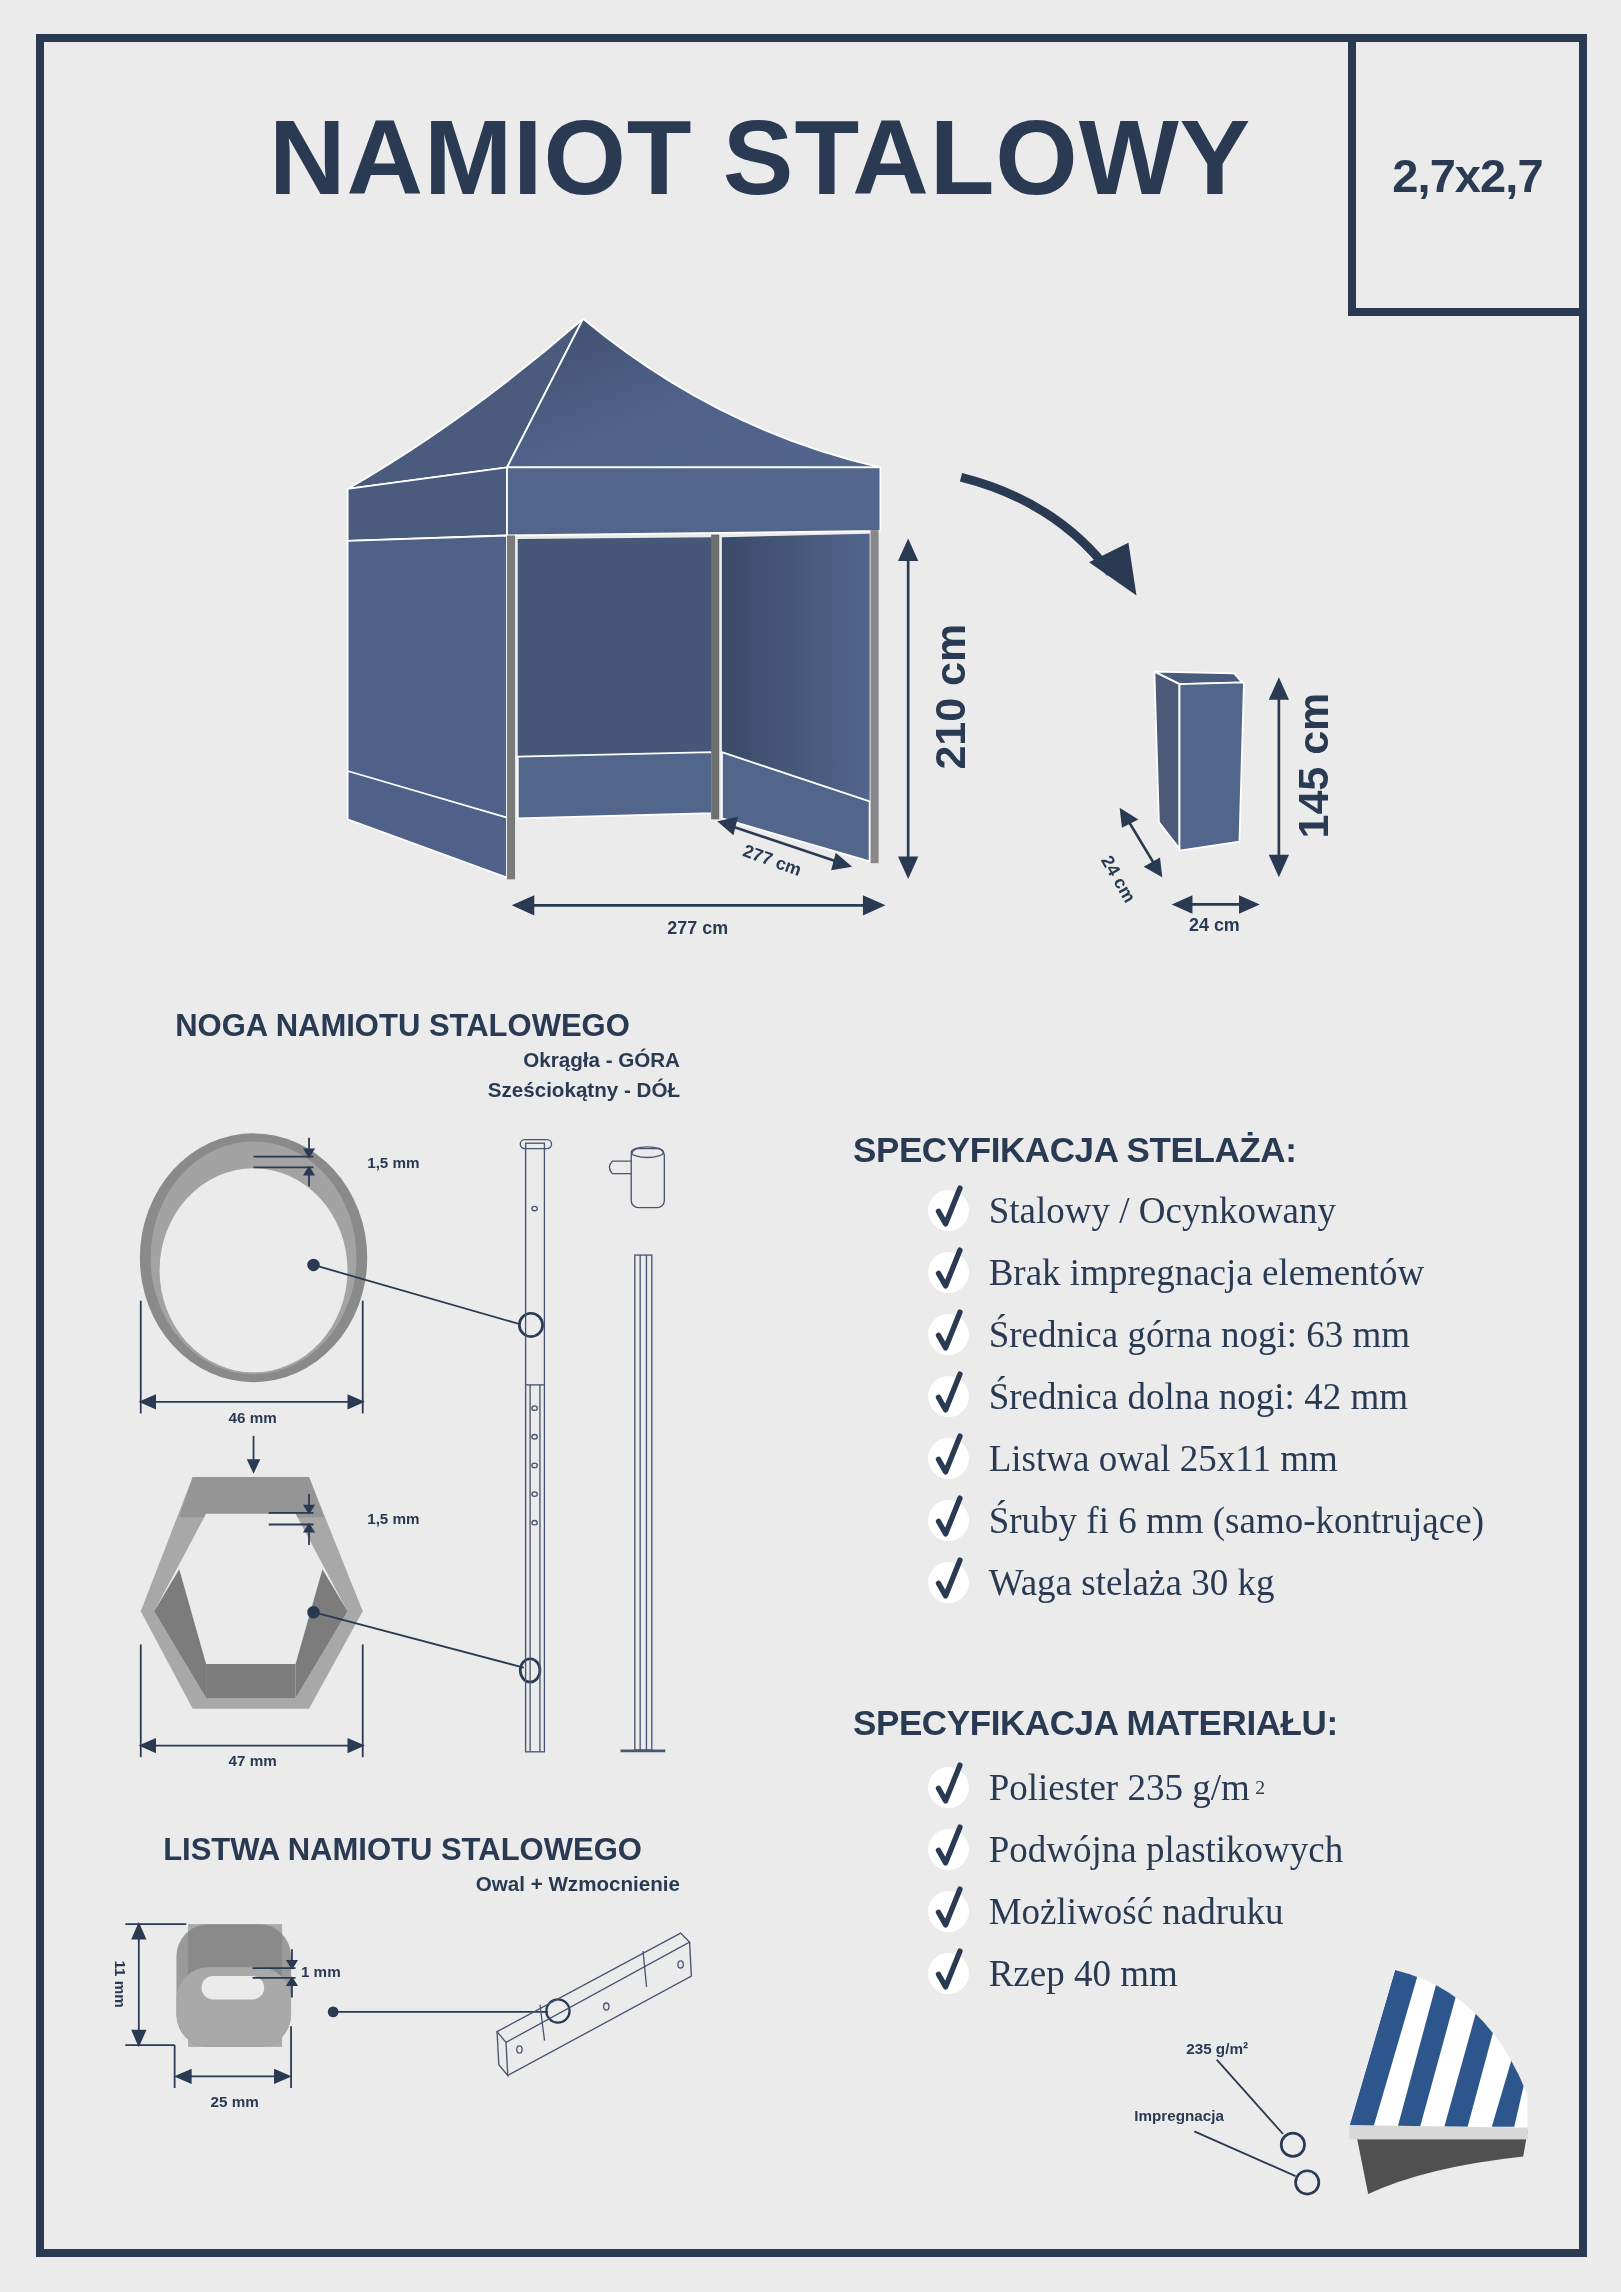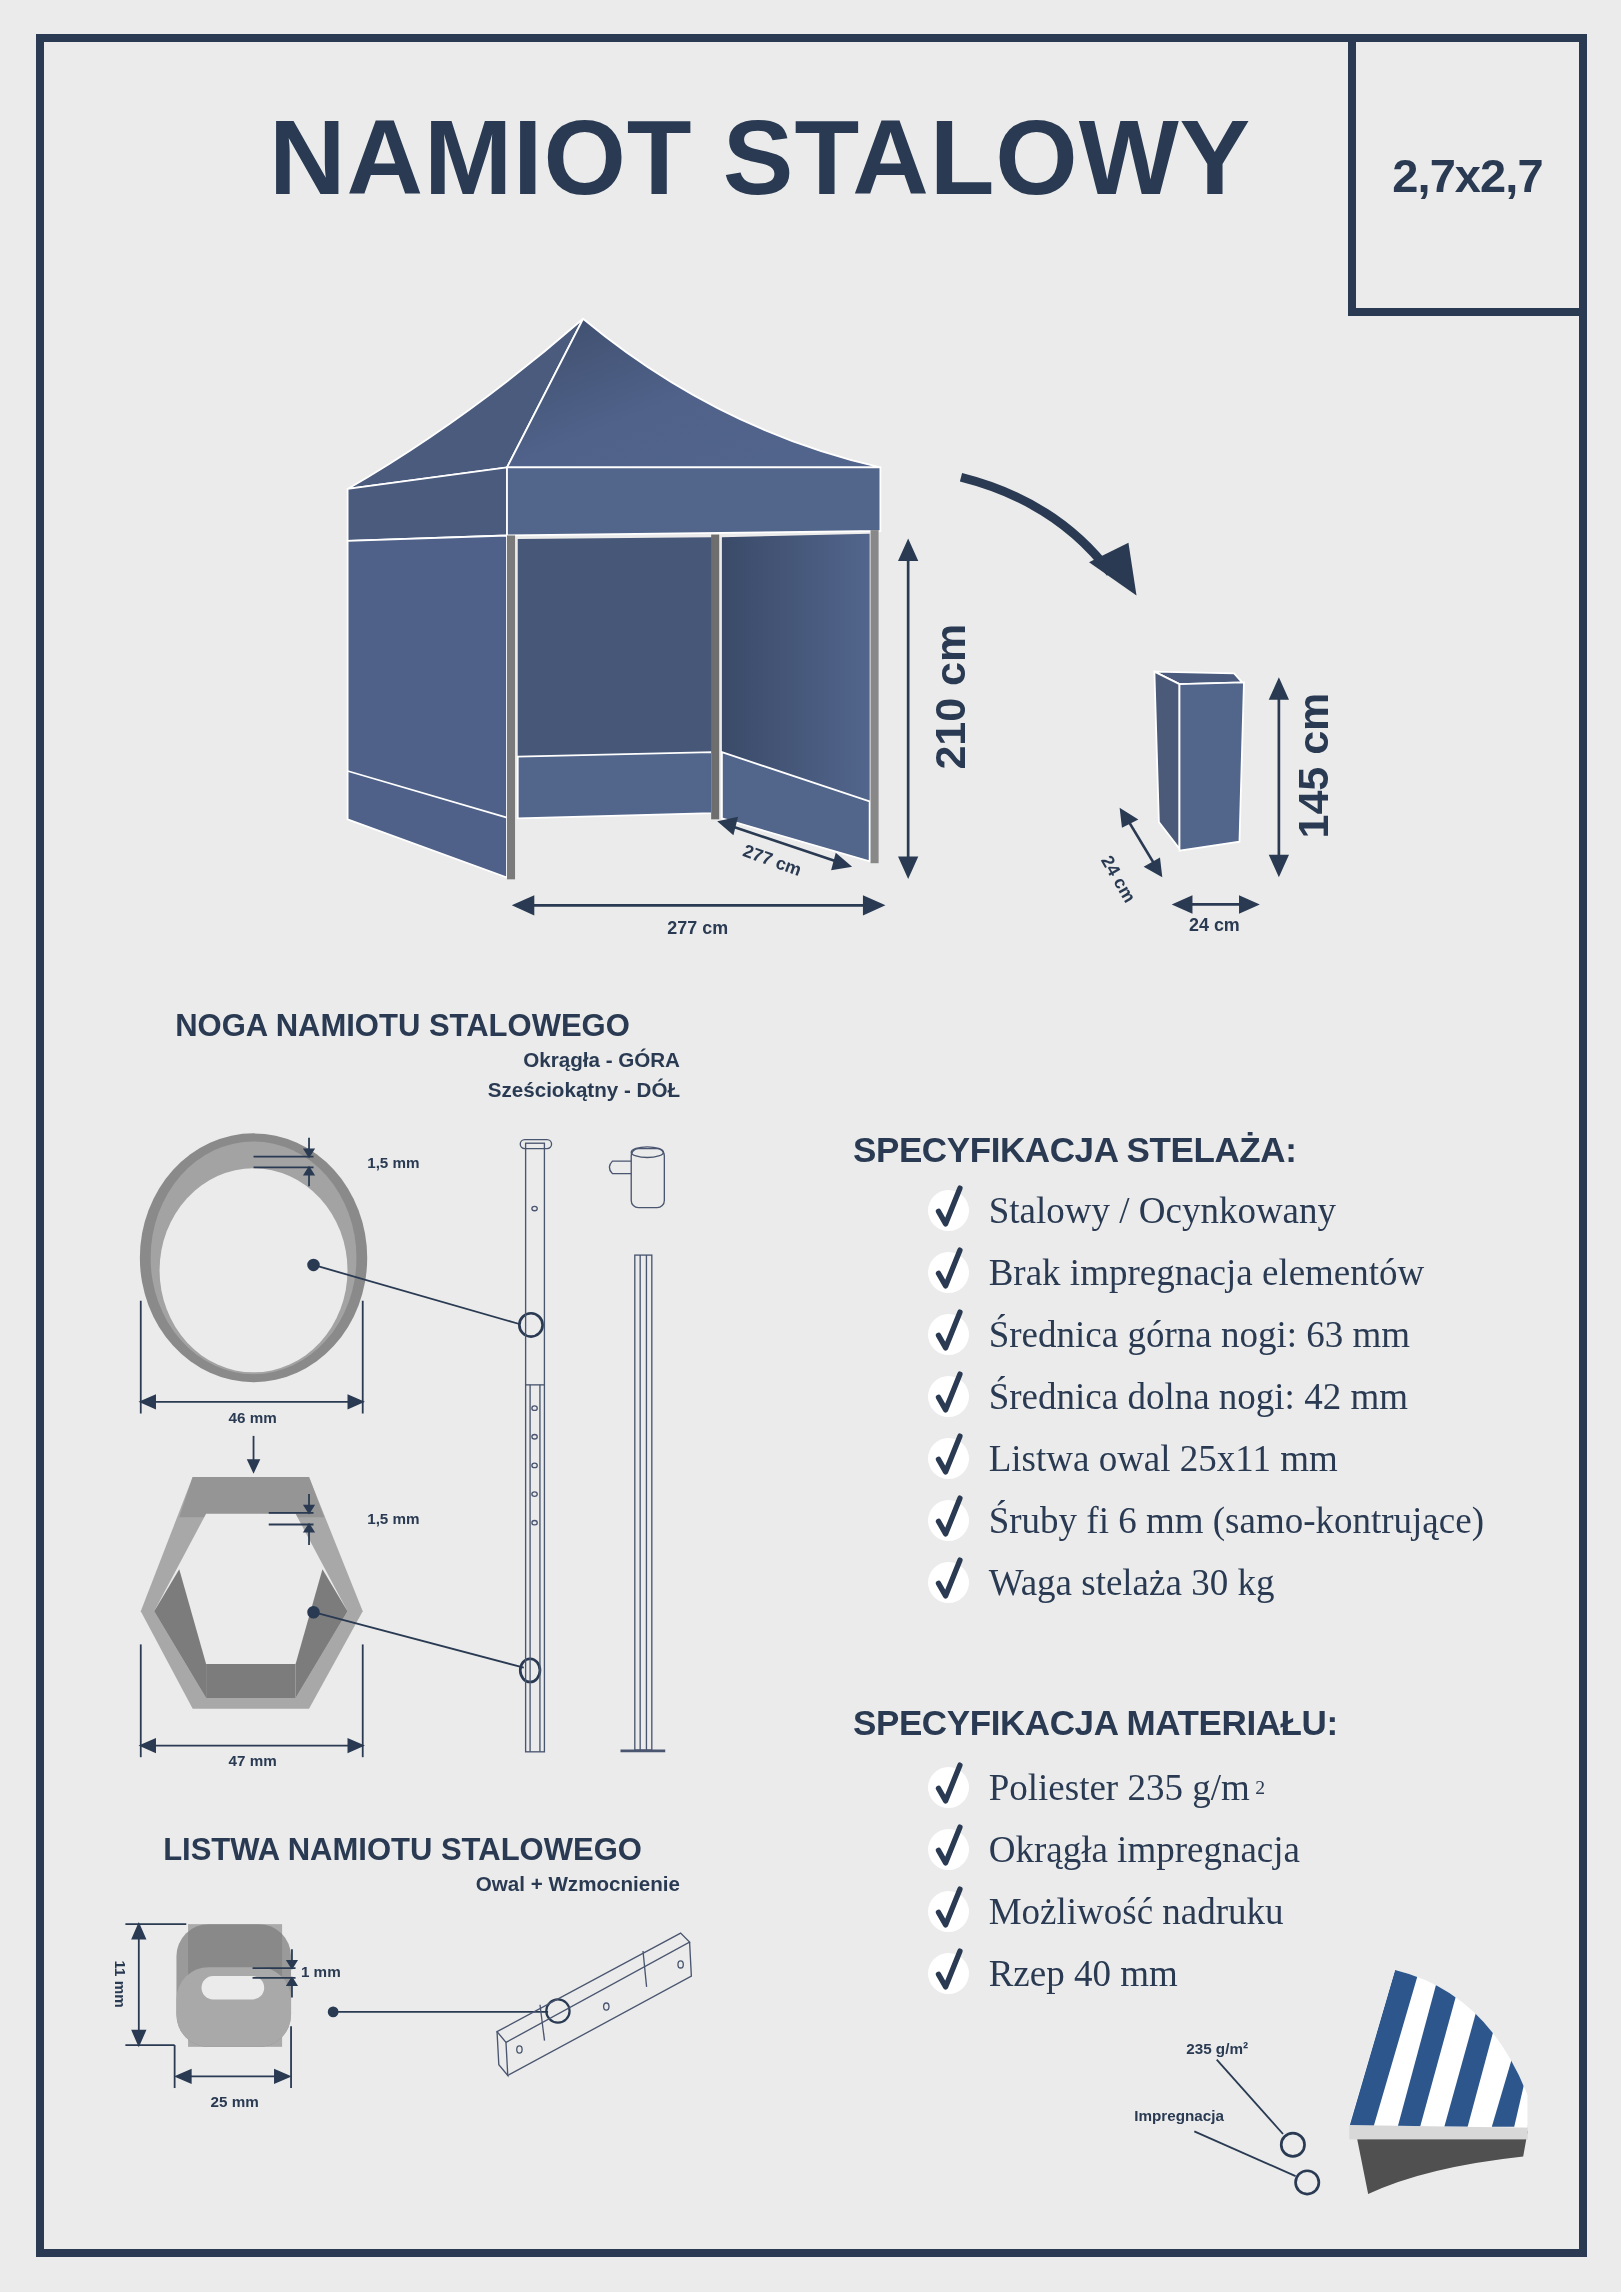--- a/index.html
+++ b/index.html
@@ -292,21 +292,21 @@
       </span>
       <span>Poliester 235 g/m</span>
       <sup>2</sup>
     </li>
   <li>
       <span class="check">
         <svg width="36" height="50" viewBox="0 0 40 56">
           <path d="M6 34 L14 48 L30 8" fill="none" stroke="#293a52" stroke-width="6" stroke-linecap="round" stroke-linejoin="round"></path>
         </svg>
       </span>
-      <span>Okrągła impregnacja</span>
+      <span>Podwójna plastikowych</span>
     </li>
   <li>
       <span class="check">
         <svg width="36" height="50" viewBox="0 0 40 56">
           <path d="M6 34 L14 48 L30 8" fill="none" stroke="#293a52" stroke-width="6" stroke-linecap="round" stroke-linejoin="round"></path>
         </svg>
       </span>
       <span>Możliwość nadruku</span>
     </li>
   <li>

